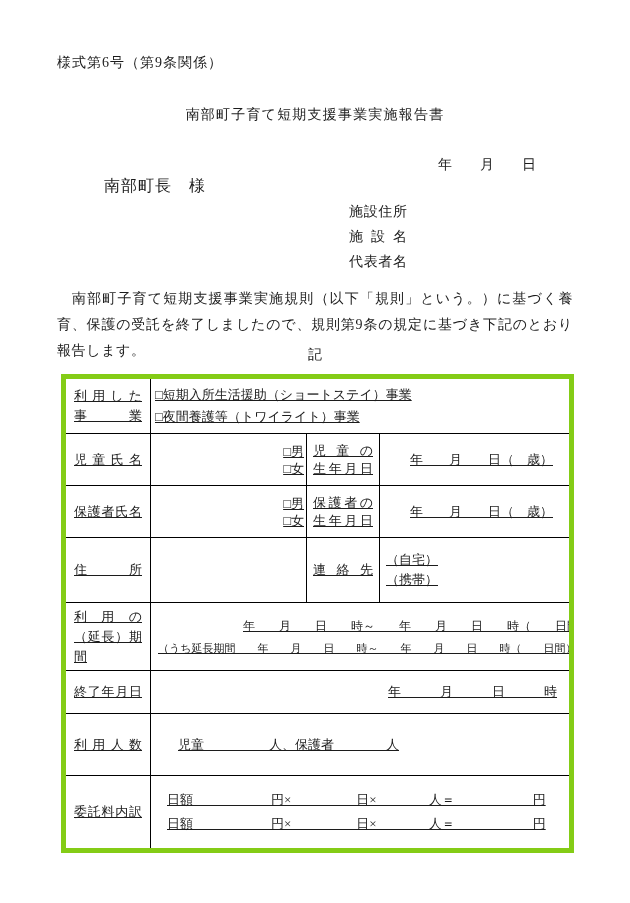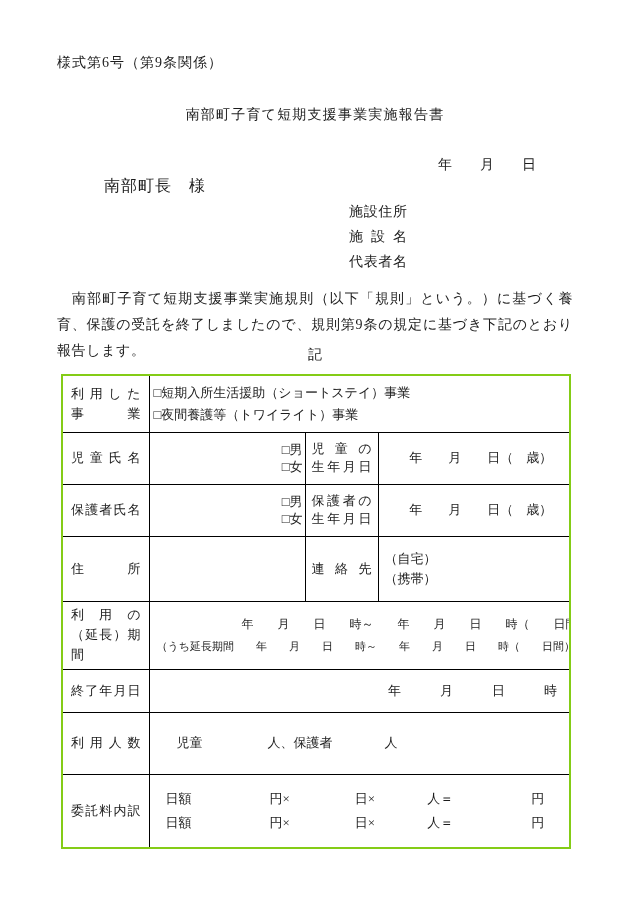--- a/index.html
+++ b/index.html
@@ -37,21 +37,21 @@
     table-layout:fixed;
     width:508px;
     font-size:13px;
   }
   #report-table td{
     border:1px solid #000;
     padding:12px;
     vertical-align:middle;
     overflow:hidden;
   }
-  #report-table{border:2px solid #84cc16;}
+  #report-table{border:5px solid #84cc16;text-decoration:underline;}
   .lbl{
     padding:0 8px !important;
   }
   .lbl .jline{
     line-height:20px;
     text-align:justify;
     text-align-last:justify;
     -moz-text-align-last:justify;
   }
   .sublbl{

